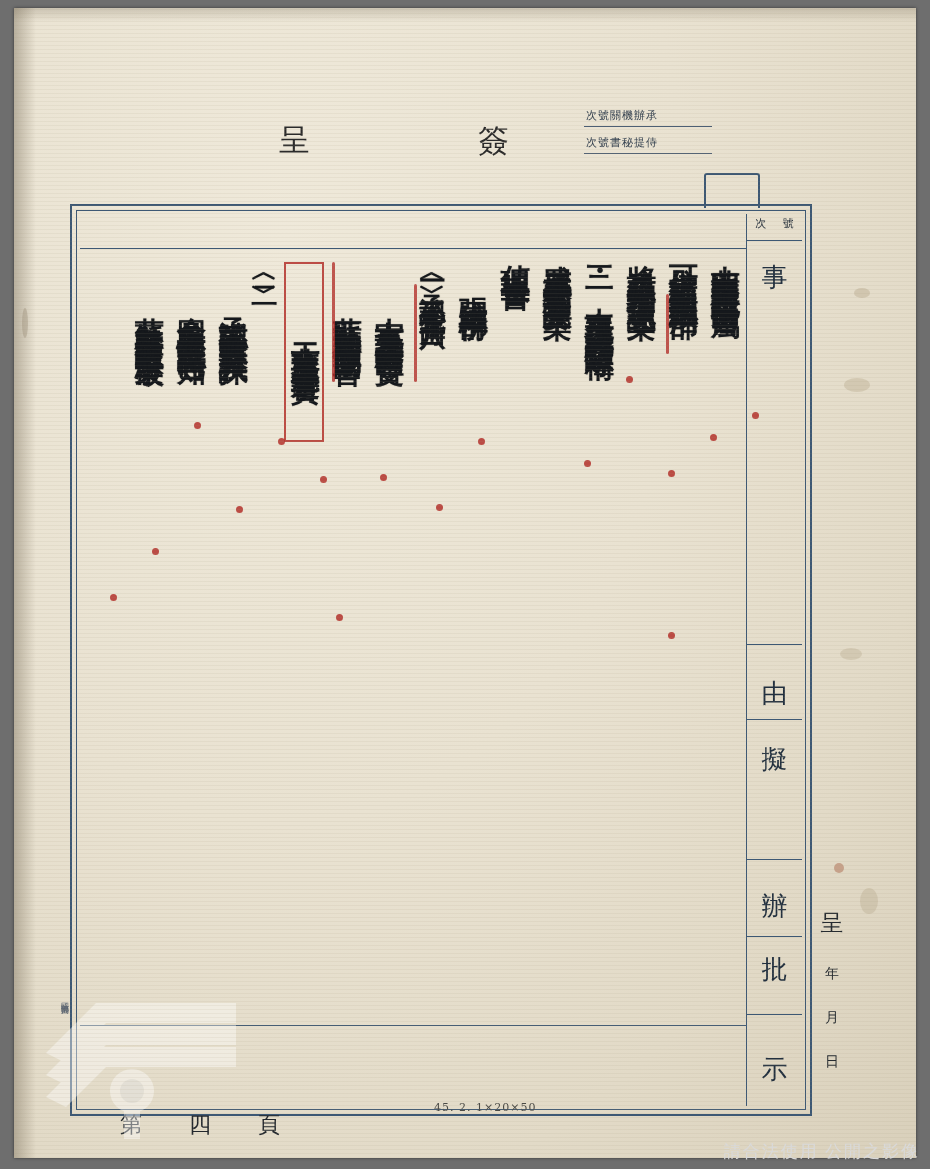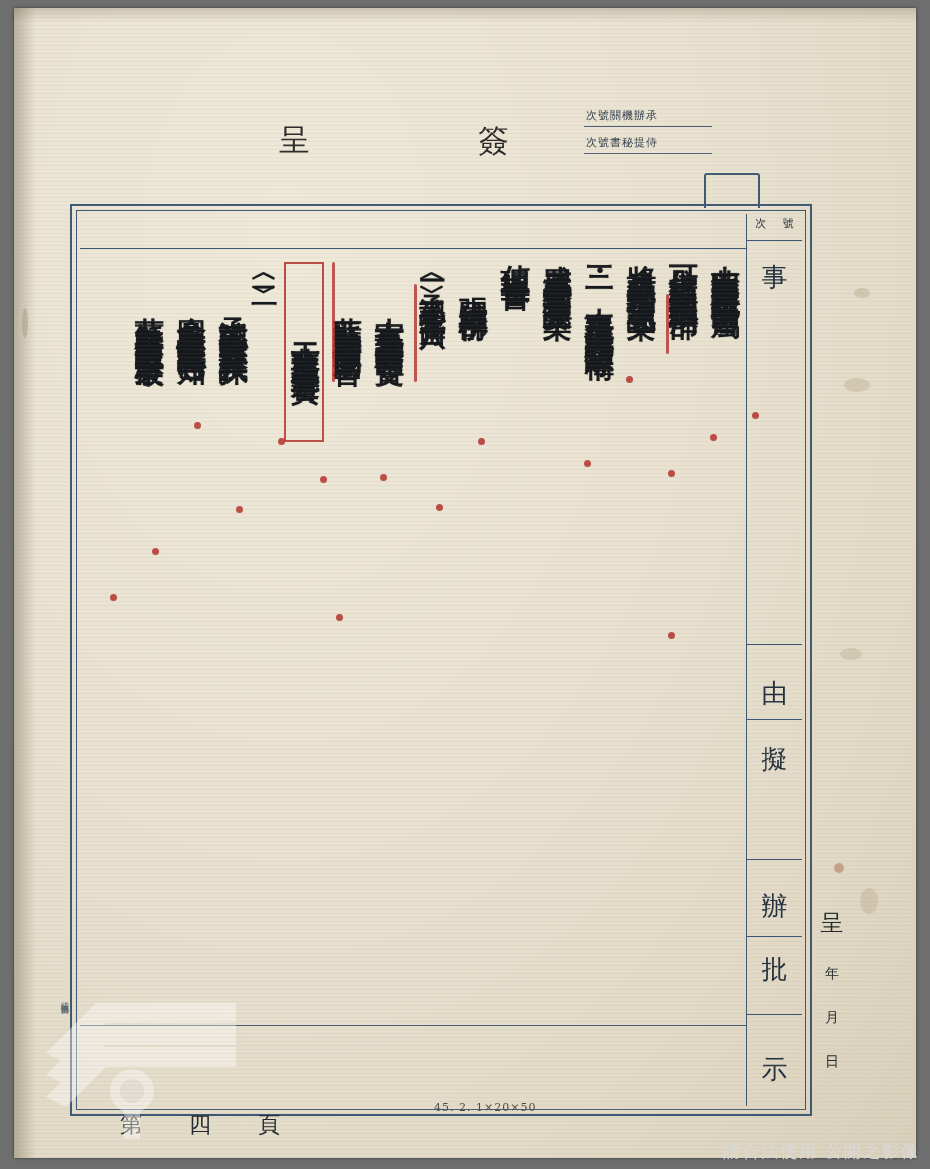--- a/index.html
+++ b/index.html
@@ -277,21 +277,21 @@
   }
 
   
   #notice {
     position: absolute;
     right: 10px;
     bottom: 6px;
     font-size: 17px;
     color: #d9d9d9;
     letter-spacing: 2px;
-    font-family: Liberation Sans, sans-serif;
+    font-family: Liberation Serif, serif;
   }
 </style>
 </head>
 <body>
 
 <div id="scan">
   <div class="edge-left"></div>
   <div class="edge-top"></div>
 
   <div class="stain" style="left:840px;top:280px;width:16px;height:10px;background:rgba(150,130,95,.25);"></div>

